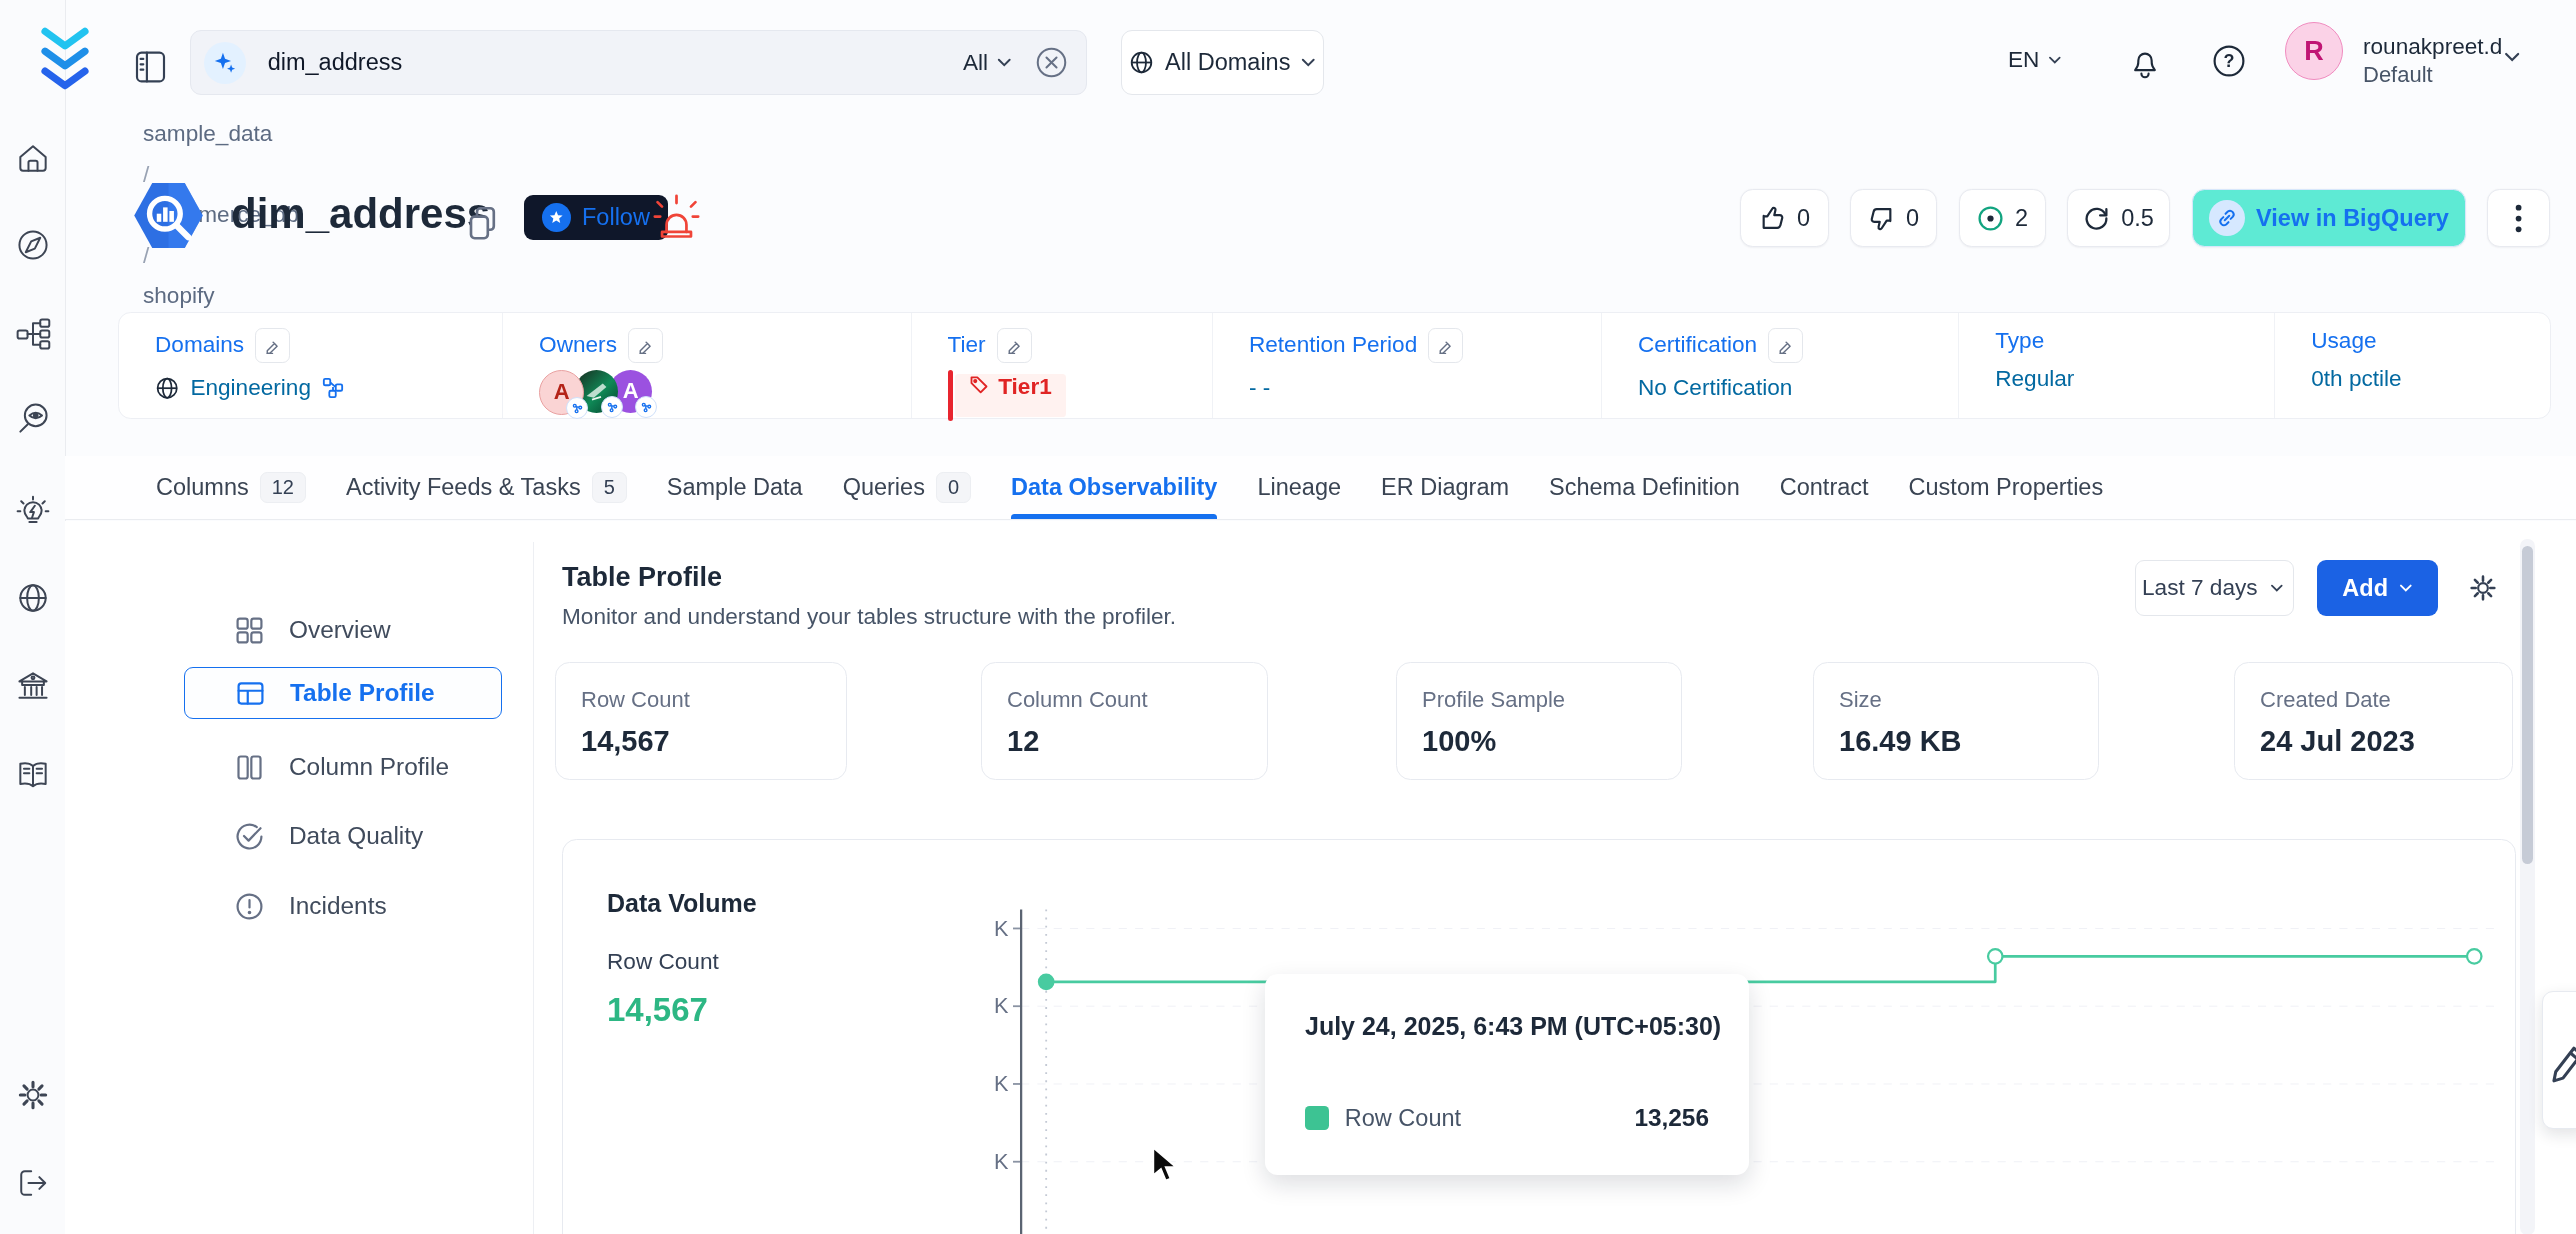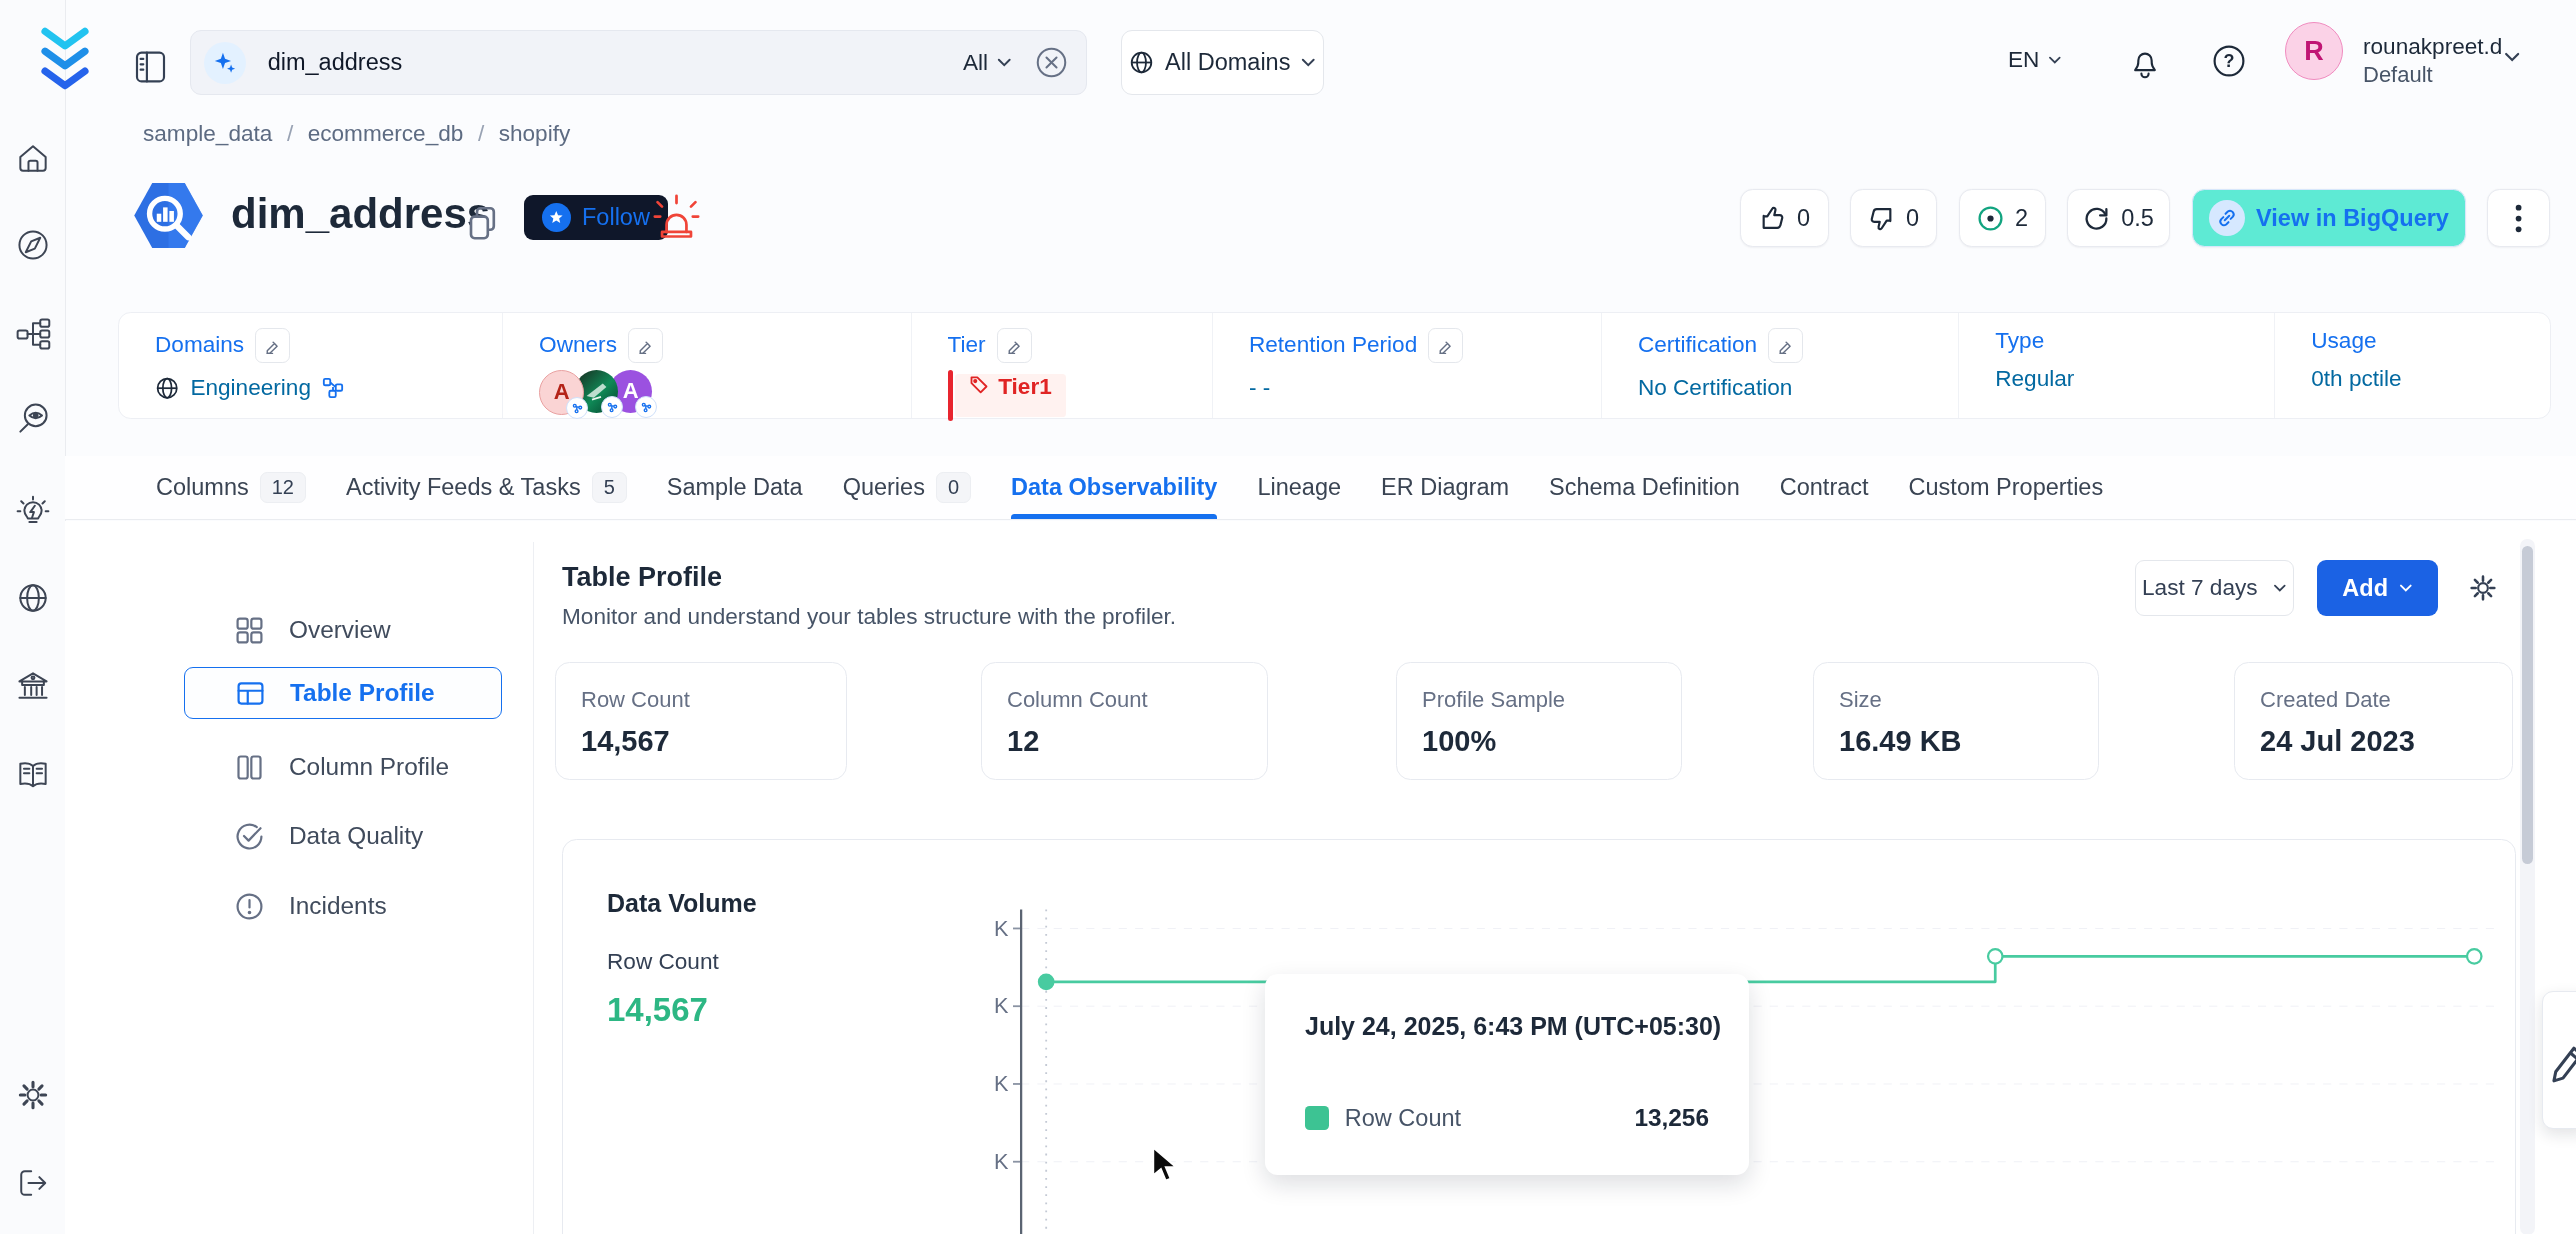--- a/index.html
+++ b/index.html
@@ -26,21 +26,21 @@
   .lang{left:2008px;top:47px;display:flex;align-items:center;gap:9px;font-size:22.6px;color:#1D2939;}
   .bell{left:2128px;top:42px;}
   .help{left:2211px;top:43px;}
   .avatar{left:2285px;top:22px;width:56px;height:56px;border-radius:50%;background:#FBD2E7;border:1.8px solid #F08BBF;display:flex;align-items:center;justify-content:center;color:#C01574;font-size:27px;font-weight:600;}
   .userblock{left:2363px;top:33px;line-height:1.25;}
   .user-name{font-size:22.6px;color:#1D2939;}
   .user-team{font-size:22px;color:#475467;}
   .user-caret{left:2504px;top:52px;}
 
   
-  .breadcrumb{left:143px;top:121px;display:flex;gap:14.5px;font-size:22.6px;color:#5D6B82;}
+  .breadcrumb{left:143px;top:121px;display:flex;gap:14.5px;font-size:22.6px;color:#5D6B82;flex-direction:column;}
   .crumb-sep{color:#98A2B3;}
   .bq-hex{left:127px;top:174px;}
   .entity-title{left:231px;top:190px;font-size:42px;font-weight:700;color:#1D2939;}
   .copy-btn{left:465px;top:204px;}
   .follow-btn{left:524px;top:195px;height:45px;padding:0 18px;background:#0f172a;border-radius:9px;display:flex;align-items:center;gap:11px;color:#1570EF;font-size:23.5px;}
   .follow-star{width:29px;height:29px;border-radius:50%;background:#1570EF;display:flex;align-items:center;justify-content:center;color:#fff;font-size:16.3px;}
   .siren{left:653px;top:192px;}
   .hbtn{position:absolute;top:189px;height:58px;background:#fff;border:0.9px solid #E8EAF0;border-radius:12.7px;box-shadow:0 0.9px 1.8px rgba(16,24,40,.05);display:flex;align-items:center;justify-content:center;gap:11px;font-size:23.5px;color:#1D2939;}
   .hbtn.blue{background:#5eead4;border-color:#D7E7FB;color:#1570EF;font-weight:600;}
   .link-badge{width:36px;height:36px;border-radius:50%;background:#D6E8FF;display:flex;align-items:center;justify-content:center;}
@@ -73,21 +73,21 @@
   .content-bg{left:65px;top:521px;width:2511px;height:714px;background:#FFFFFF;}
   .subnav-divider{left:533px;top:542px;width:0.9px;height:692px;background:#EDEFF3;}
   .snav{position:absolute;left:184px;width:318px;height:52px;display:flex;align-items:center;gap:23.5px;font-size:24.4px;color:#404B5C;}
   .snav svg{width:33px;height:33px;stroke:#667085;fill:none;stroke-width:2.4;stroke-linecap:round;stroke-linejoin:round;}
   .snav.active{border:1.8px solid #1570EF;border-radius:9px;background:#FDFEFF;color:#1570EF;font-weight:700;box-sizing:border-box;padding-left:0;}
   .snav.active svg{stroke:#1570EF;}
   .snav-pad{width:25px;flex:0 0 25px;}
 
   .ph-title{left:562px;top:562px;font-size:27px;font-weight:700;color:#1D2939;}
   .ph-desc{left:562px;top:604px;font-size:22.6px;color:#475467;}
-  .range-btn{left:2135px;top:560px;width:159px;height:56px;background:#fff;border:0.9px solid #E4E7EC;border-radius:9px;display:flex;align-items:center;justify-content:space-between;gap:12.7px;font-size:22.6px;color:#344054;}
+  .range-btn{left:2135px;top:560px;width:159px;height:56px;background:#fff;border:0.9px solid #E4E7EC;border-radius:9px;display:flex;align-items:center;justify-content:flex-start;gap:12.7px;font-size:22.6px;color:#344054;}
   .add-btn{left:2317px;top:560px;width:121px;height:56px;background:#1B62E4;border-radius:9px;display:flex;align-items:center;justify-content:center;gap:11px;color:#fff;font-size:23.5px;font-weight:600;}
   .gear-btn{left:2466px;top:571px;}
 
   .stat-card{position:absolute;top:662px;height:118px;background:#fff;border:0.9px solid #E7EAF0;border-radius:14.5px;box-sizing:border-box;padding:23.5px 0 0 25px;}
   .stat-label{font-size:22px;color:#667085;}
   .stat-value{margin-top:12.7px;font-size:29px;font-weight:600;color:#1D2939;}
 
   .dv-card{left:562px;top:839px;width:1952px;height:425px;background:#fff;border:0.9px solid #E7EAF0;border-radius:14.5px;}
   .dv-title{left:607px;top:889px;font-size:25px;font-weight:700;color:#1D2939;}
   .dv-metric-label{left:607px;top:949px;font-size:22.6px;color:#344054;}

